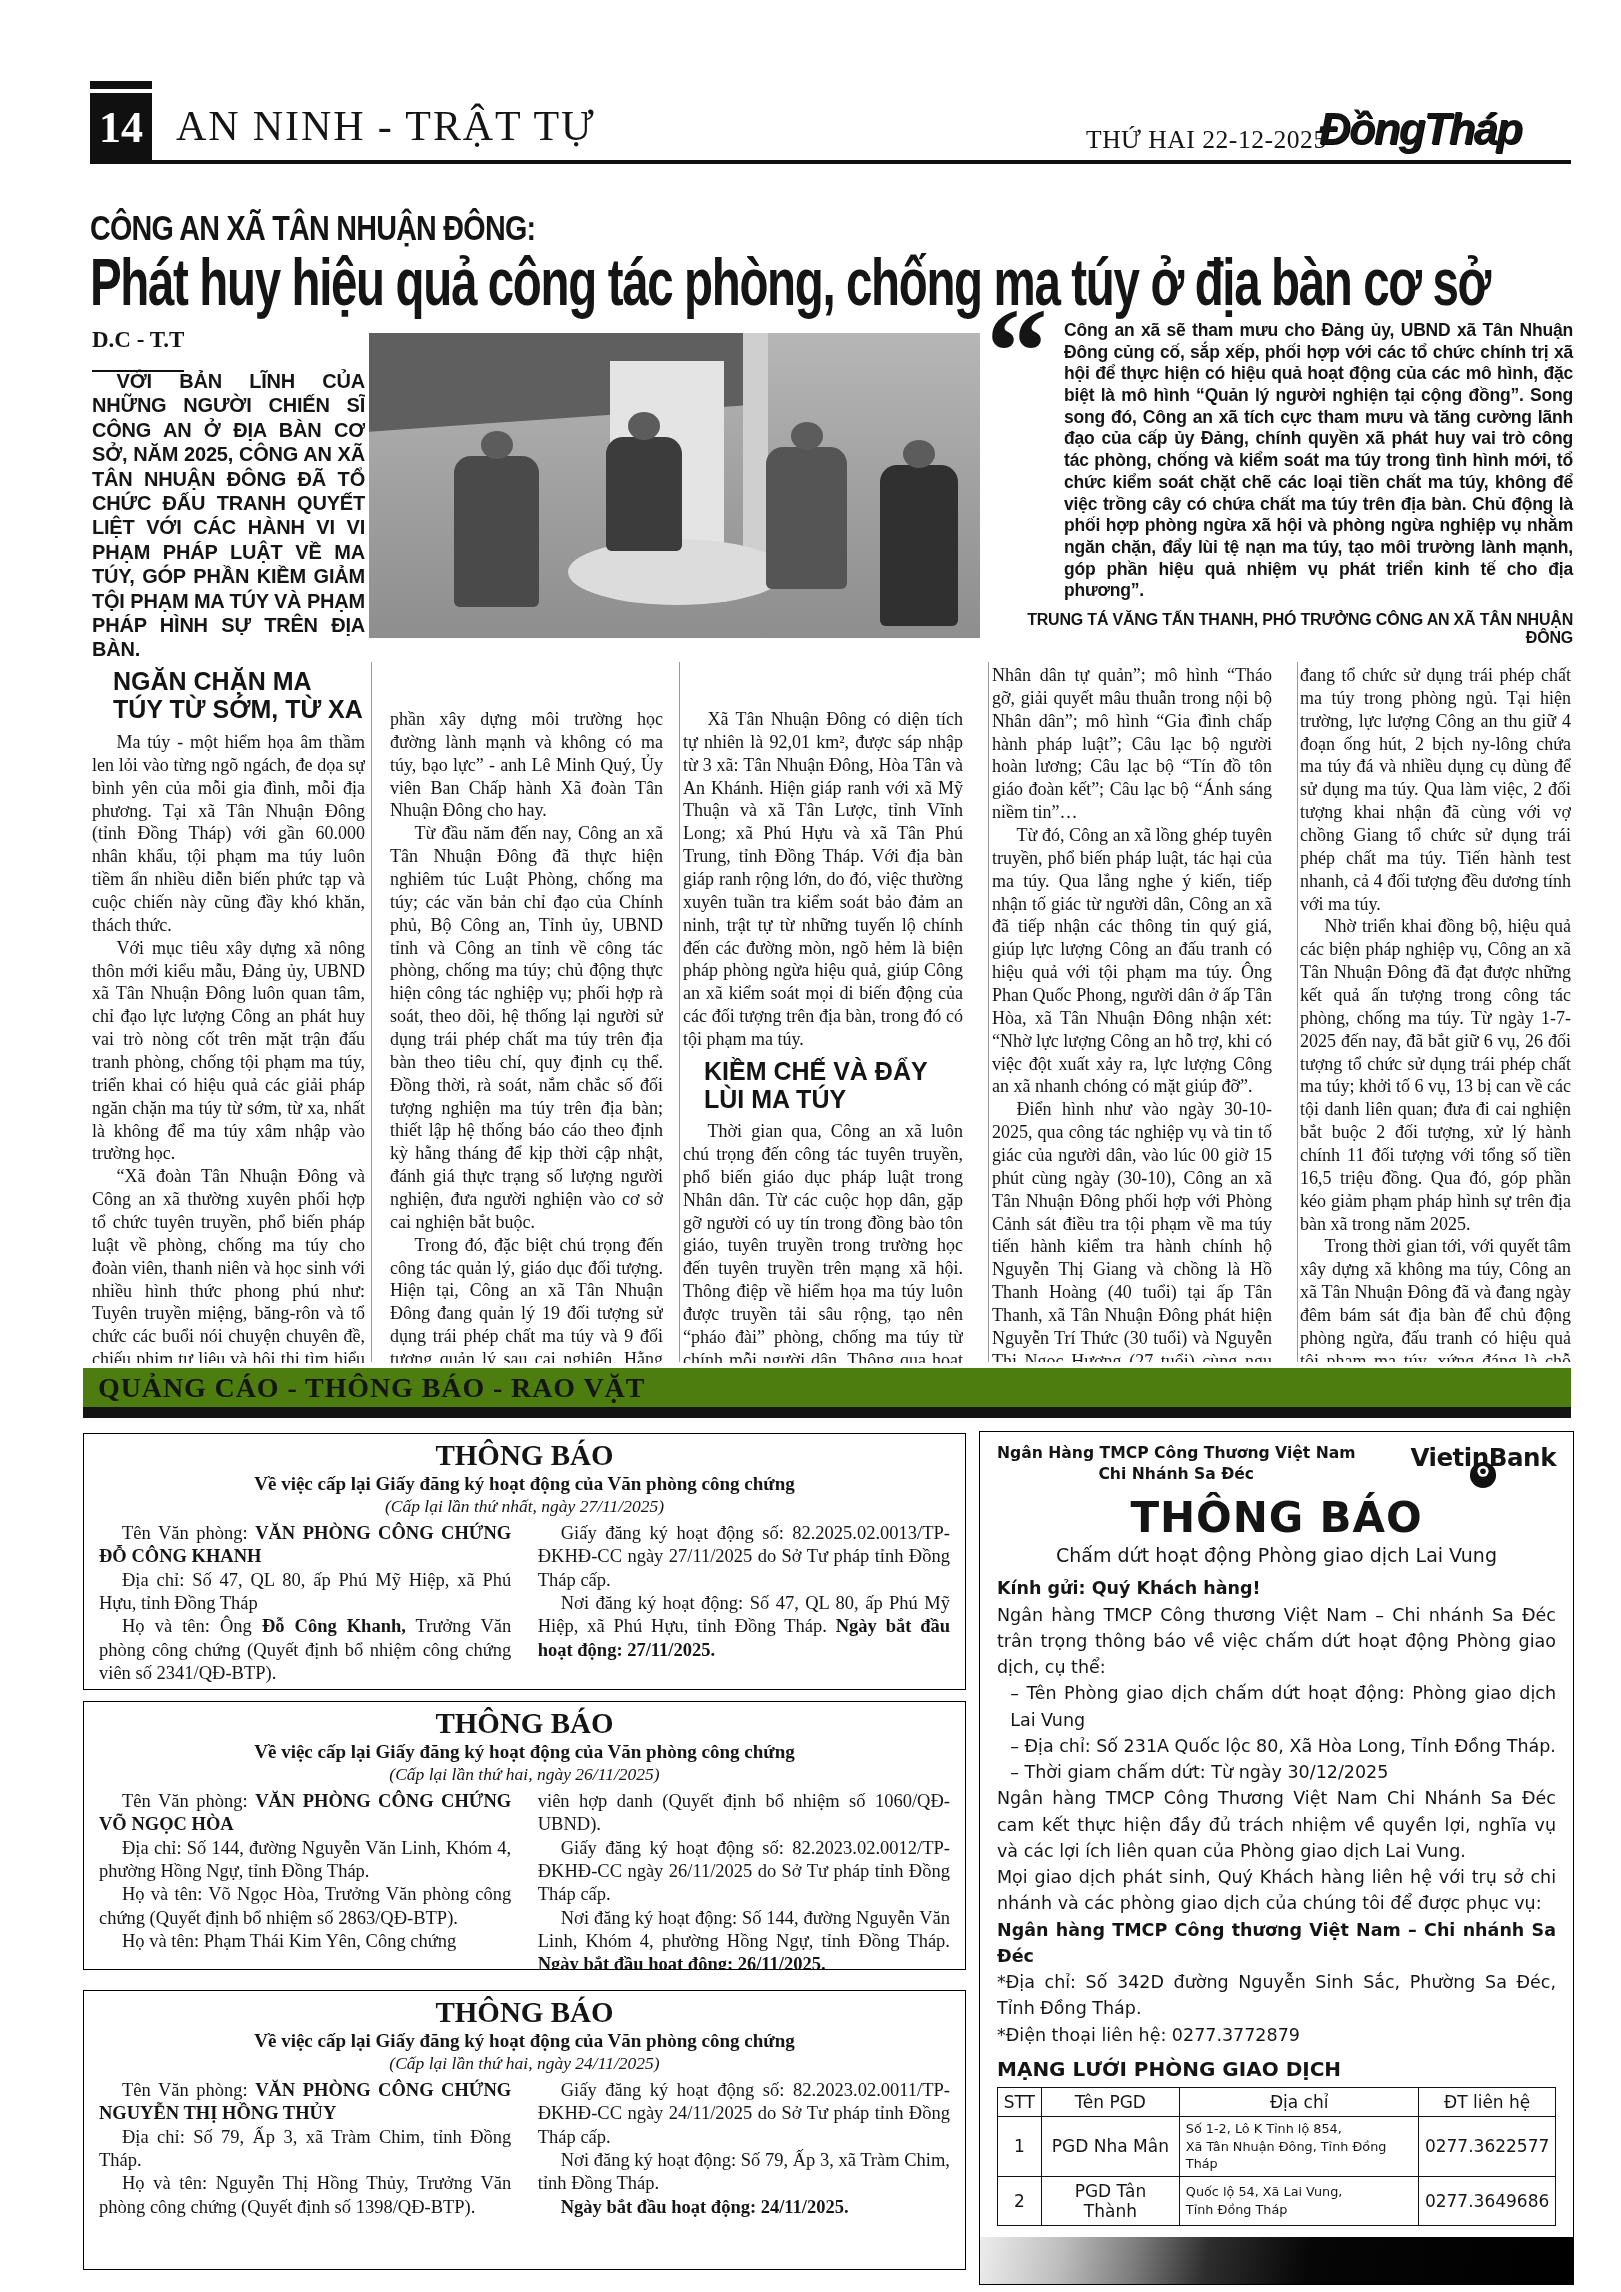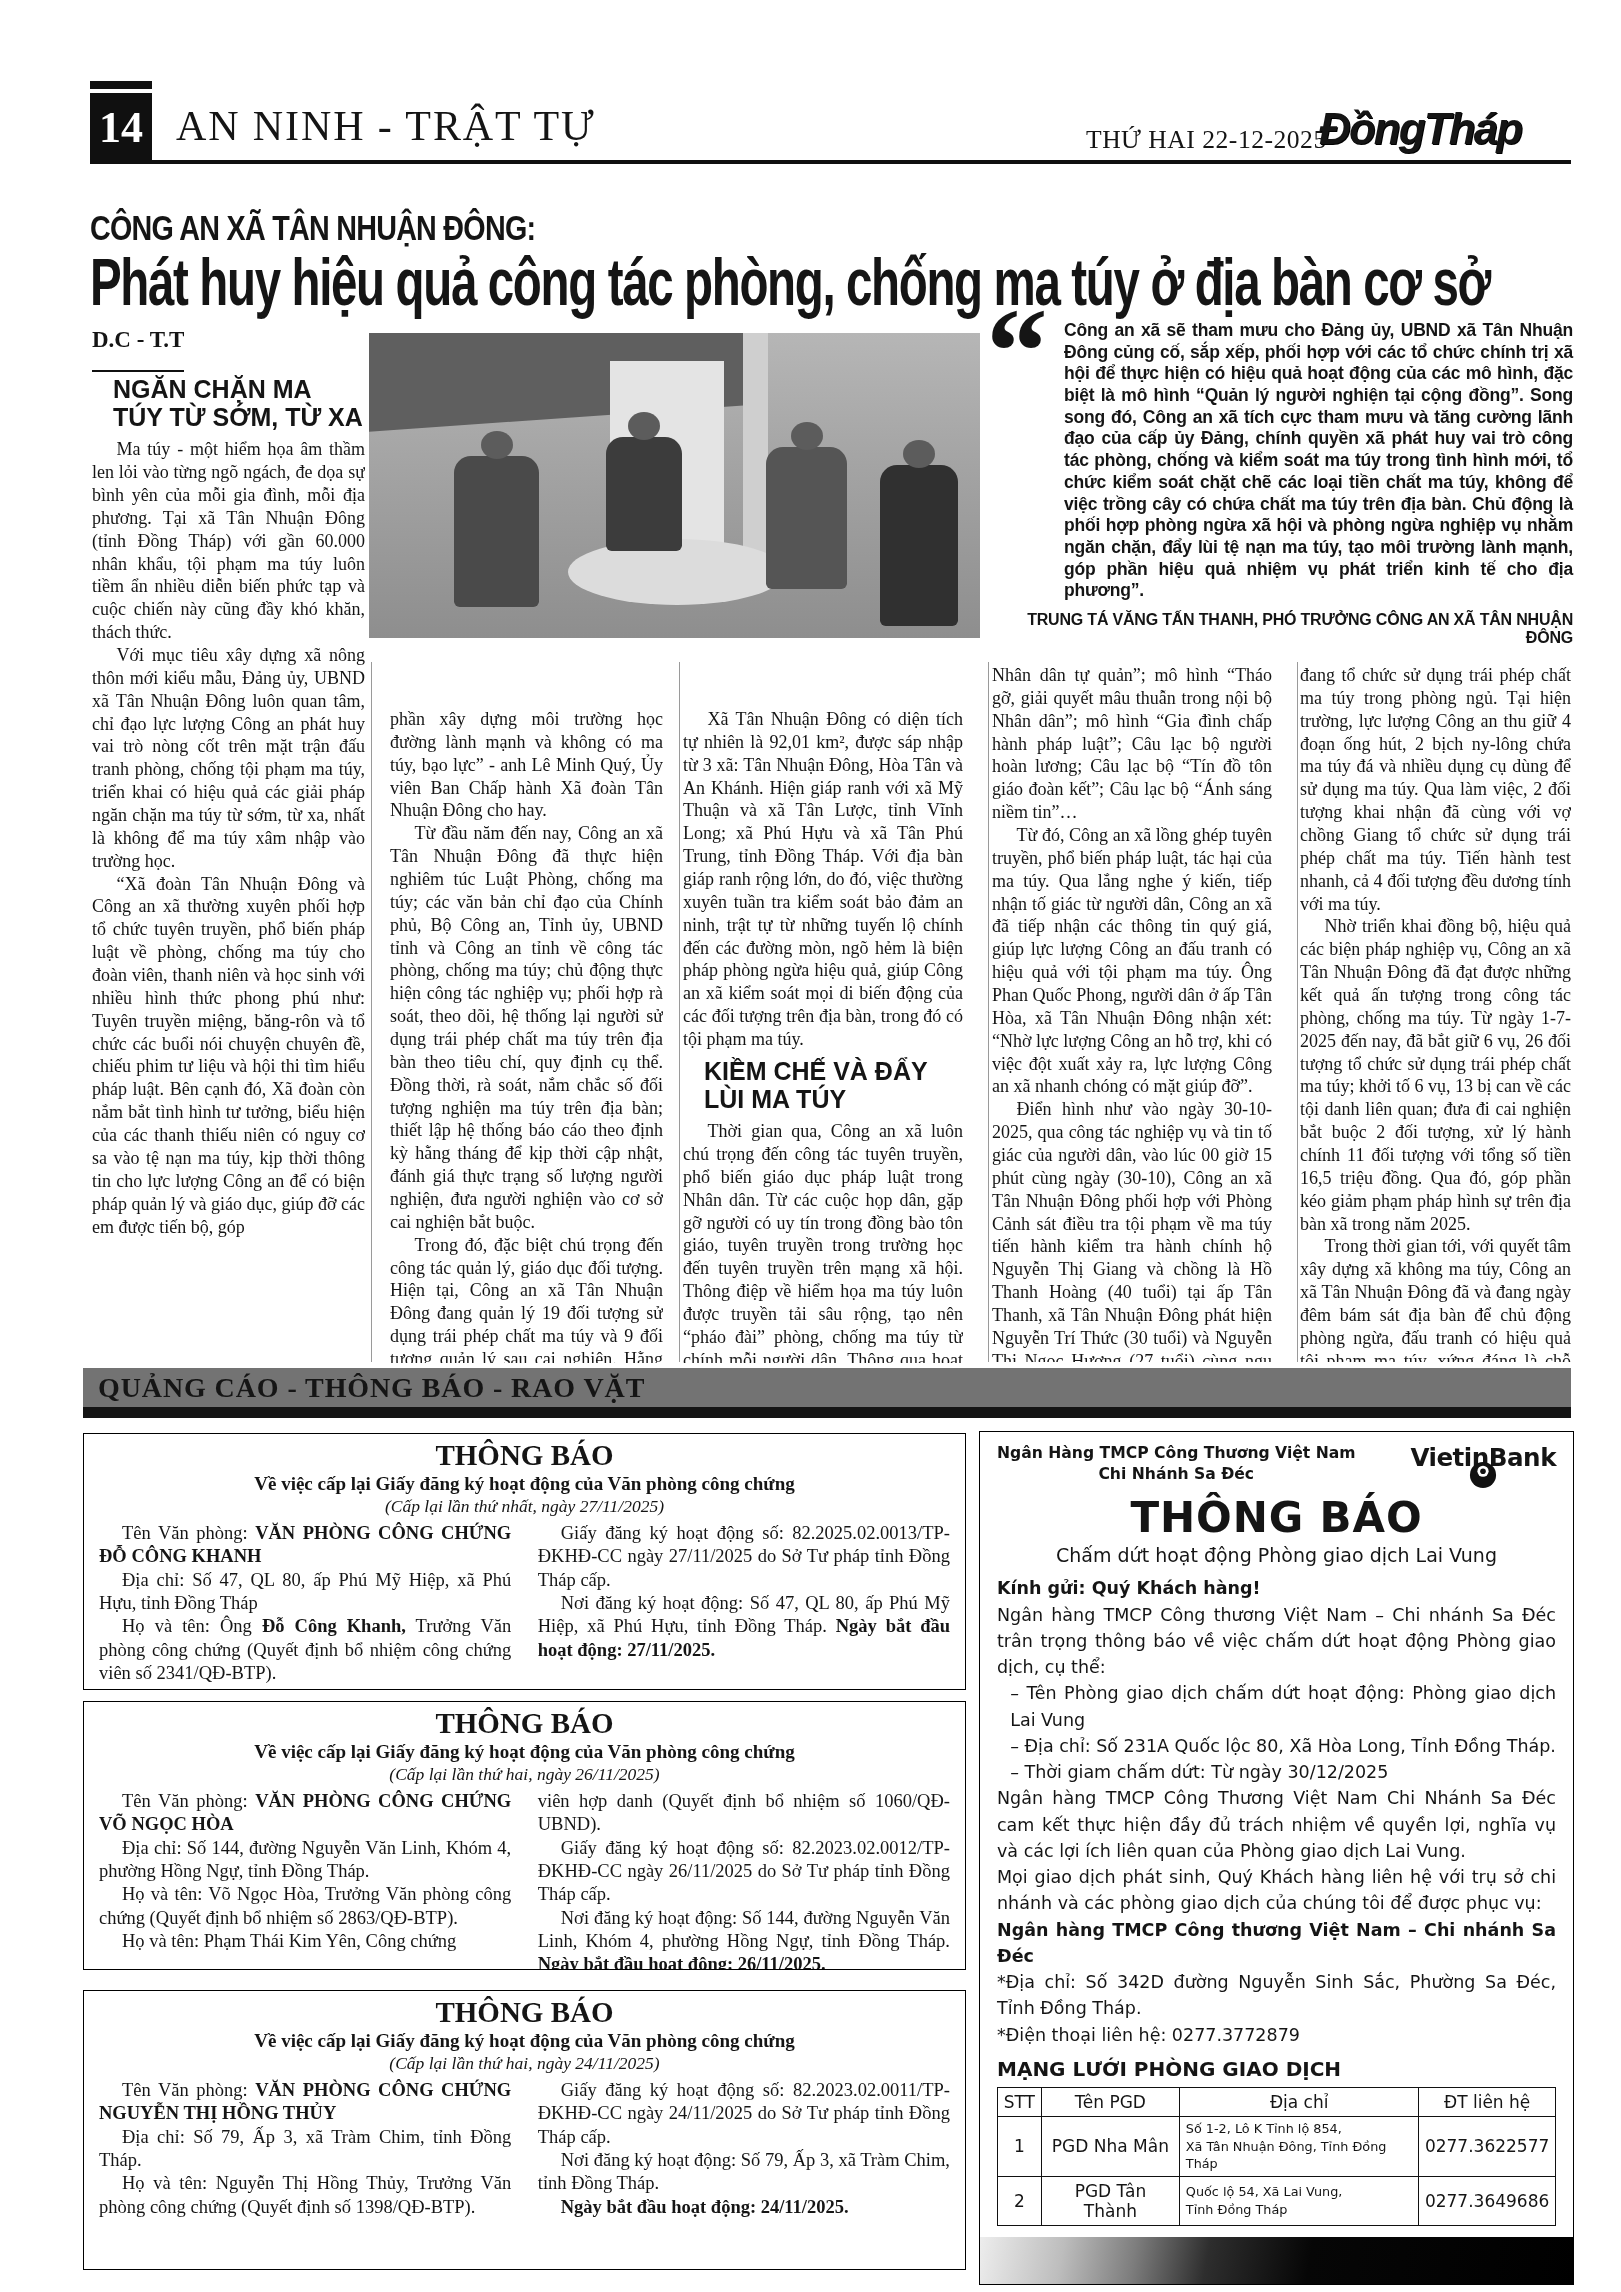--- a/index.html
+++ b/index.html
@@ -52,21 +52,21 @@
            font-weight:bold;font-style:italic;font-size:18.5px;line-height:1.3;}
   
   .quote{position:absolute;left:990px;top:320px;width:583px;}
   .qmark{position:absolute;left:-3.8px;top:-30px;font-size:123px;font-weight:bold;font-family:"Liberation Serif",serif;line-height:1;}
   .qtext{margin-left:74px;font-family:"Liberation Sans",sans-serif;font-weight:bold;font-size:17.5px;
          line-height:1.24;text-align:justify;letter-spacing:-0.2px;}
   .qattr{margin-top:9.5px;text-align:right;font-family:"Liberation Sans",sans-serif;font-size:16px;
          letter-spacing:-0.2px;font-weight:600;}
   .qattr .nm{font-weight:900;}
   
-  .banner{position:absolute;left:83px;top:1368px;width:1488px;height:39px;background:#737373;
+  .banner{position:absolute;left:83px;top:1368px;width:1488px;height:39px;background:#4d7c0f;
           border-bottom:11.4px solid #141414;display:flex;align-items:center;}
   .banner span{font-size:28px;font-weight:bold;letter-spacing:0.9px;padding-left:15px;}
   
   .nbox{position:absolute;left:83px;width:883px;border:1.9px solid #000;padding:5.7px 15px;box-sizing:border-box;overflow:hidden;}
   .nb1{top:1433px;height:257px;}
   .nb2{top:1701px;height:269px;}
   .nb3{top:1990px;height:280px;}
   .ntitle{text-align:center;font-size:29px;font-weight:bold;margin:0;line-height:1.1;}
   .nsub{text-align:center;font-size:19px;font-weight:bold;margin:1.9px 0 0 0;line-height:1.15;}
   .nnote{text-align:center;font-size:17.5px;font-style:italic;margin:0.9px 0 5.7px 0;line-height:1.15;}
@@ -108,20 +108,21 @@
   <div class="section">AN NINH - TRẬT TỰ</div>
   <div class="hrule"></div>
   <div class="date">THỨ HAI 22-12-2025</div>
   <div class="masthead">ĐồngTháp</div>
 
   <div class="kicker"><span>CÔNG AN XÃ TÂN NHUẬN ĐÔNG:</span></div>
   <div class="headline"><span>Phát huy hiệu quả công tác phòng, chống ma túy ở địa bàn cơ sở</span></div>
 
   <div class="byline">D.C - T.T</div>
   <div class="col col1">
+    <p class="lead">VỚI BẢN LĨNH CỦA NHỮNG NGƯỜI CHIẾN SĨ CÔNG AN Ở ĐỊA BÀN CƠ SỞ, NĂM 2025, CÔNG AN XÃ TÂN NHUẬN ĐÔNG ĐÃ TỔ CHỨC ĐẤU TRANH QUYẾT LIỆT VỚI CÁC HÀNH VI VI PHẠM PHÁP LUẬT VỀ MA TÚY, GÓP PHẦN KIỀM GIẢM TỘI PHẠM MA TÚY VÀ PHẠM PHÁP HÌNH SỰ TRÊN ĐỊA BÀN.</p>
     <div class="subhead">NGĂN CHẶN MA TÚY TỪ SỚM, TỪ XA</div>
     <p>Ma túy - một hiểm họa âm thầm len lỏi vào từng ngõ ngách, đe dọa sự bình yên của mỗi gia đình, mỗi địa phương. Tại xã Tân Nhuận Đông (tỉnh Đồng Tháp) với gần 60.000 nhân khẩu, tội phạm ma túy luôn tiềm ẩn nhiều diễn biến phức tạp và cuộc chiến này cũng đầy khó khăn, thách thức.</p>
     <p>Với mục tiêu xây dựng xã nông thôn mới kiểu mẫu, Đảng ủy, UBND xã Tân Nhuận Đông luôn quan tâm, chỉ đạo lực lượng Công an phát huy vai trò nòng cốt trên mặt trận đấu tranh phòng, chống tội phạm ma túy, triển khai có hiệu quả các giải pháp ngăn chặn ma túy từ sớm, từ xa, nhất là không để ma túy xâm nhập vào trường học.</p>
     <p>“Xã đoàn Tân Nhuận Đông và Công an xã thường xuyên phối hợp tổ chức tuyên truyền, phổ biến pháp luật về phòng, chống ma túy cho đoàn viên, thanh niên và học sinh với nhiều hình thức phong phú như: Tuyên truyền miệng, băng-rôn và tổ chức các buổi nói chuyện chuyên đề, chiếu phim tư liệu và hội thi tìm hiểu pháp luật. Bên cạnh đó, Xã đoàn còn nắm bắt tình hình tư tưởng, biểu hiện của các thanh thiếu niên có nguy cơ sa vào tệ nạn ma túy, kịp thời thông tin cho lực lượng Công an để có biện pháp quản lý và giáo dục, giúp đỡ các em được tiến bộ, góp</p>
   </div>
 
   <div class="photo">
     <div class="ph-awning"></div>
     <div class="ph-door"></div>
     <div class="ph-post"></div>

